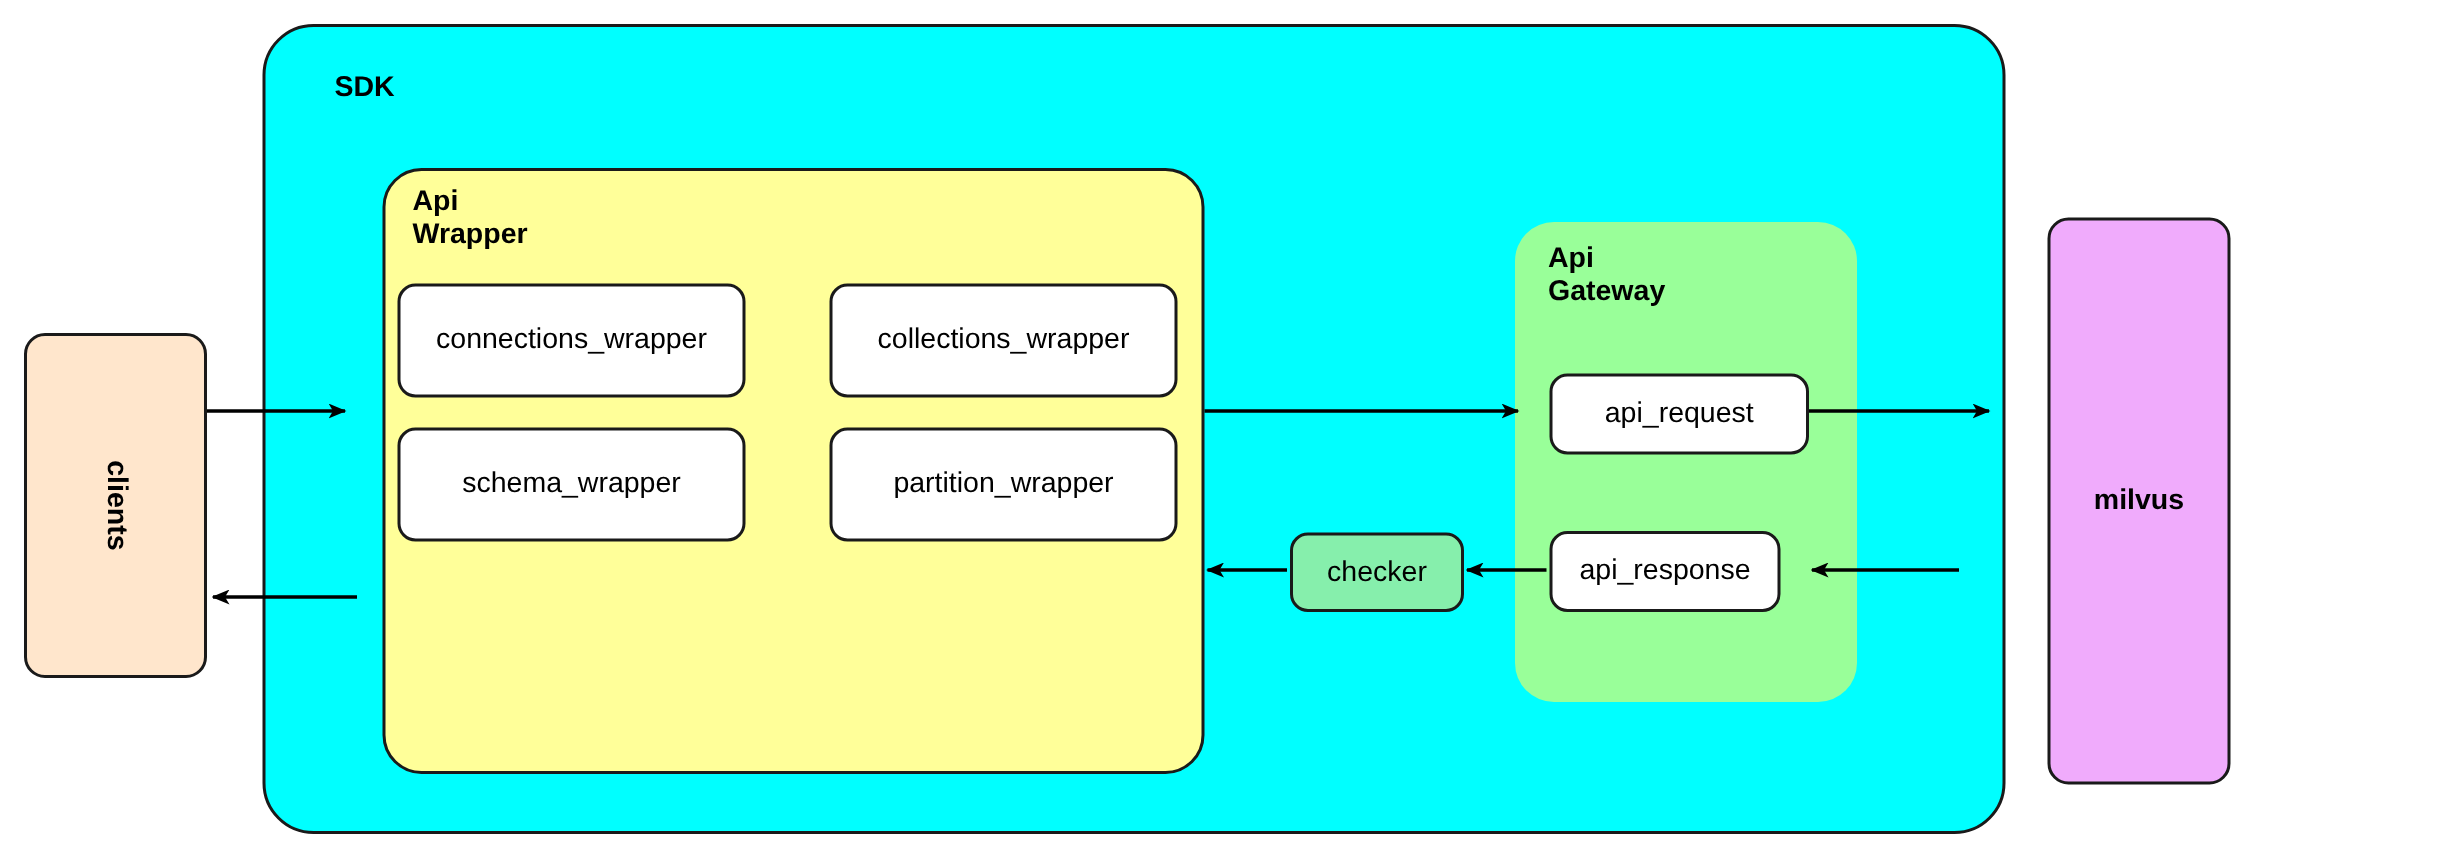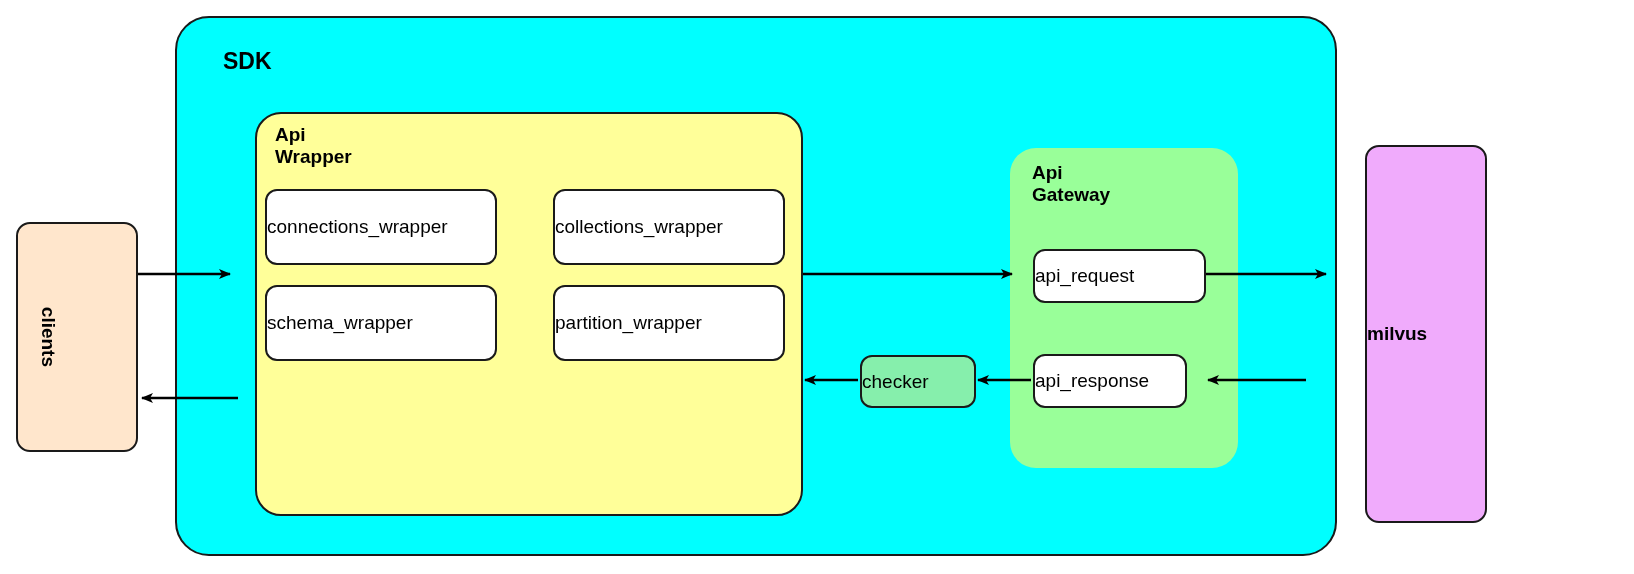--- a/index.html
+++ b/index.html
@@ -13,20 +13,21 @@
     height: 574px;
     background: #ffffff;
     font-family: "Liberation Sans", sans-serif;
     overflow: hidden;
   }
   .node {
     position: absolute;
     box-sizing: border-box;
     display: flex;
     align-items: center;
+    justify-content: center;
   }
   .stroked {
     border: 2px solid #1a1a1a;
   }
   .label {
     color: #000000;
     line-height: 1.15;
     white-space: pre-line;
     text-align: center;
   }
@@ -47,21 +48,21 @@
 
   
   #sdk {
     left: 175px; top: 16px; width: 1162px; height: 540px;
     background: #00ffff;
     border-radius: 34px;
     align-items: flex-start;
     justify-content: flex-start;
   }
   #sdk > .label {
-    font-size: 23px;
+    font-size: 19px;
     font-weight: bold;
     margin: 30px 0 0 46px;
   }
 
   
   #api-wrapper {
     left: 255px; top: 112px; width: 548px; height: 404px;
     background: #ffff99;
     border-radius: 26px;
     align-items: flex-start;

